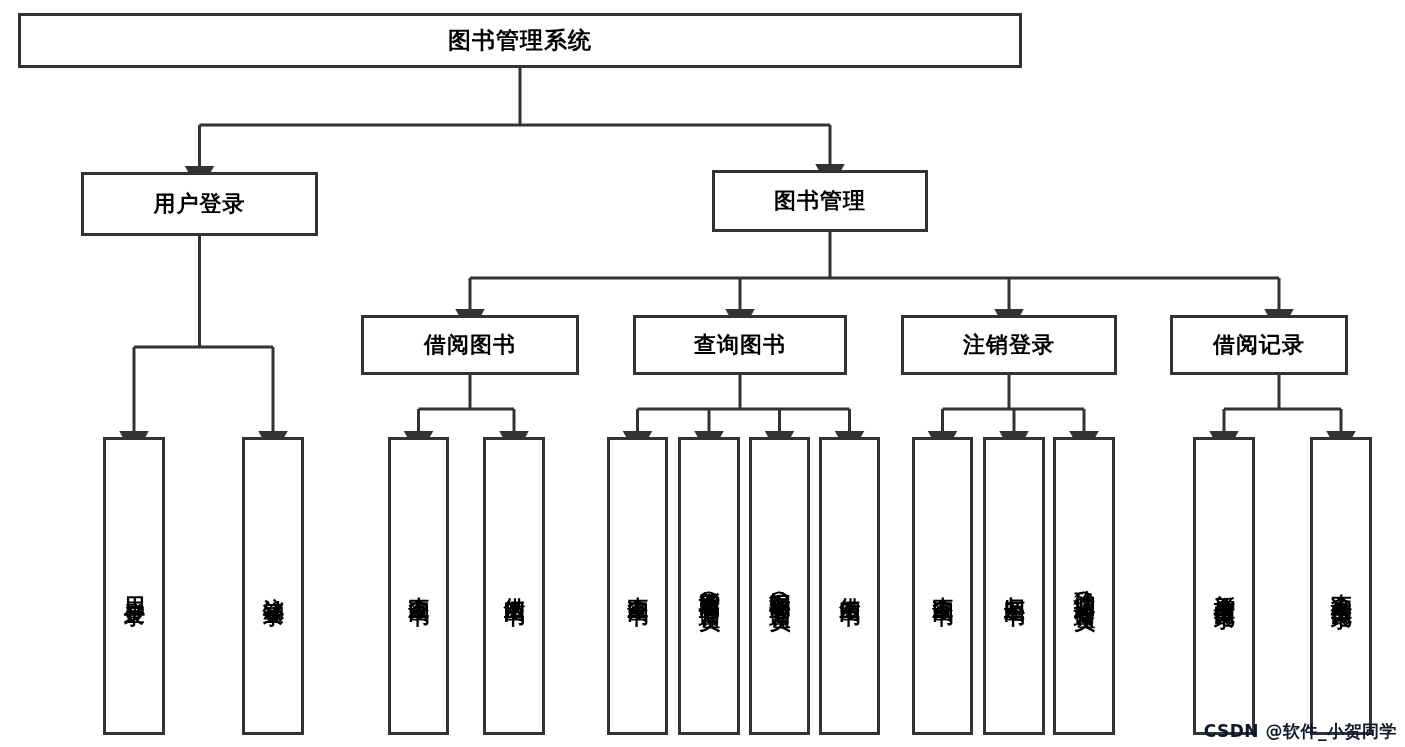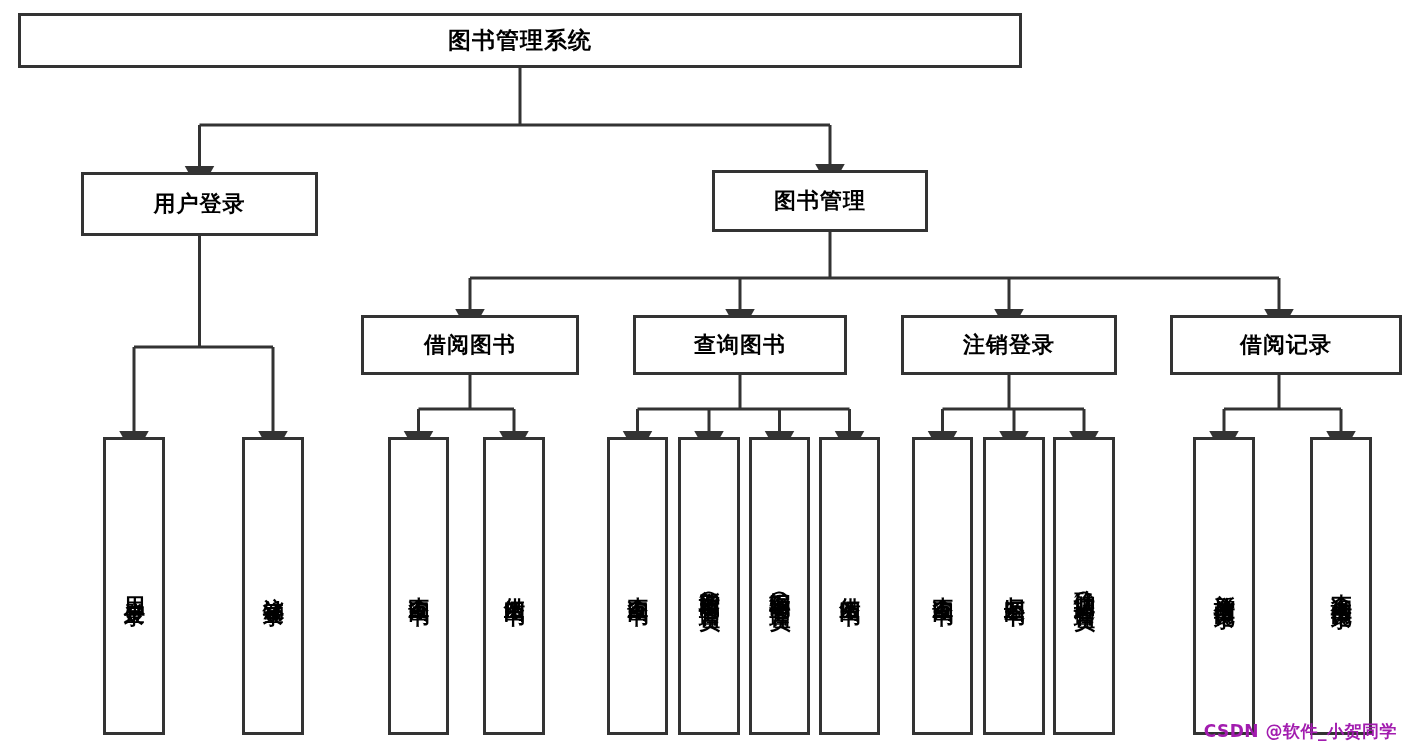--- a/index.html
+++ b/index.html
@@ -45,21 +45,21 @@
     letter-spacing: 3px;
     white-space: nowrap;
     line-height: 1;
   }
   .node.root { font-size: 23px; }
   .watermark {
     position: absolute;
     right: 8px;
     bottom: 4px;
     font-size: 17px;
-    color: #a21caf;
+    color: #0f172a;
     letter-spacing: 0.5px;
     white-space: nowrap;
   }
 </style>
 </head>
 <body>
 
 <div id="canvas">
   <svg id="wires" viewBox="0 0 1405 747" width="1405" height="747" aria-hidden="true">
     <defs>
@@ -116,21 +116,21 @@
       </div>
       <div class="node horiz" style="left: 361px; top: 315px; width: 218px; height: 60px;">
         <span class="htext">借阅图书</span>
       </div>
       <div class="node horiz" style="left: 633px; top: 315px; width: 214px; height: 60px;">
         <span class="htext">查询图书</span>
       </div>
       <div class="node horiz" style="left: 901px; top: 315px; width: 216px; height: 60px;">
         <span class="htext">注销登录</span>
       </div>
-      <div class="node horiz" style="left: 1170px; top: 315px; width: 232px; height: 60px;">
+      <div class="node horiz" style="left: 1170px; top: 315px; width: 178px; height: 60px;">
         <span class="htext">借阅记录</span>
       </div>
       <div class="node vert" style="left: 103px; top: 437px; width: 62px; height: 298px;">
         <span class="vtext">用户登录</span>
       </div>
       <div class="node vert" style="left: 242px; top: 437px; width: 62px; height: 298px;">
         <span class="vtext">注销登录</span>
       </div>
       <div class="node vert" style="left: 388px; top: 437px; width: 61px; height: 298px;">
         <span class="vtext">查询图书</span>

